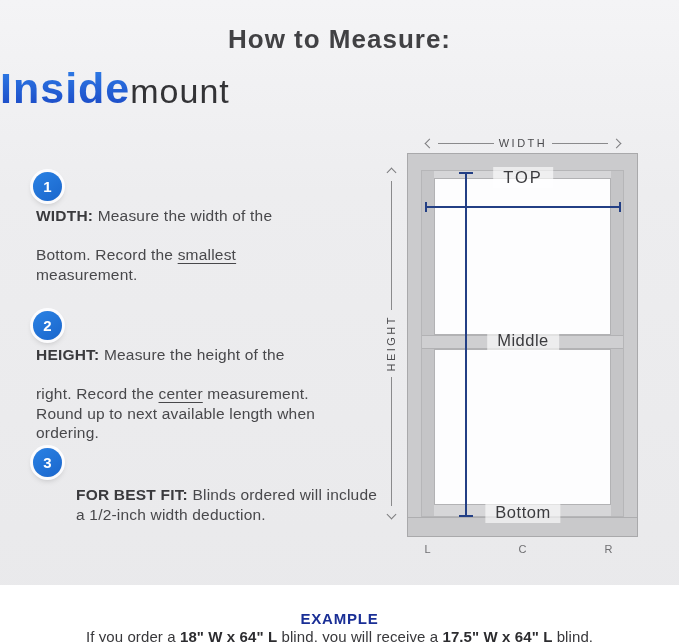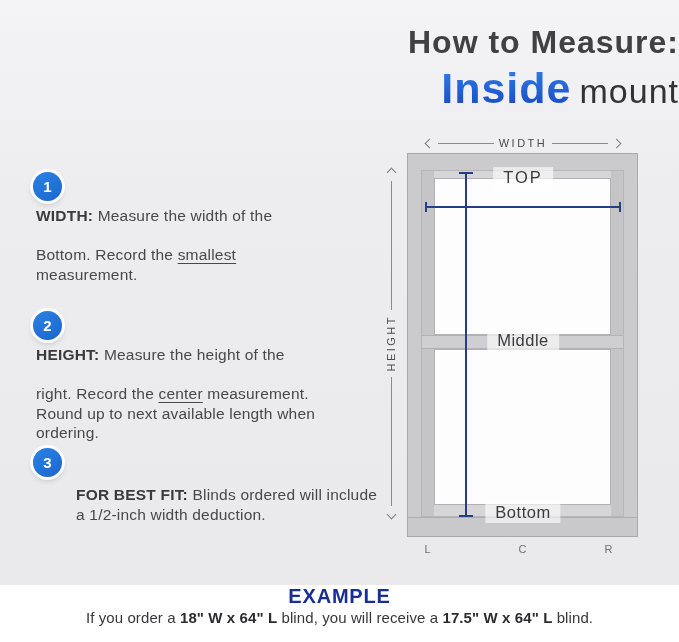--- a/index.html
+++ b/index.html
@@ -6,25 +6,25 @@
   html,body { width:679px; }
   body { font-family:"Liberation Sans", sans-serif; }
   #canvas {
     position:relative; width:679px; height:642px; overflow:hidden;
     background:linear-gradient(180deg,#f4f4f6 0%, #ededef 30%, #e9e9eb 100%);
   }
 
   
   .title-line1 {
     position:absolute; top:24px; left:0; width:100%;
-    text-align:right; font-size:32px; font-weight:600; color:#414144; letter-spacing:1px;
+    text-align:center; font-size:26px; font-weight:600; color:#414144; letter-spacing:1px;
   }
   .title-line2 {
     position:absolute; top:64px; left:0; width:100%;
-    display:flex; justify-content:flex-end; align-items:baseline; gap:8px;
+    display:flex; justify-content:flex-start; align-items:baseline; gap:0;
   }
   .title-accent {
     font-size:43px; font-weight:700; letter-spacing:1px; color:#1f55d2;
     background:linear-gradient(180deg,#3182ea 0%, #1b49c6 90%);
     -webkit-background-clip:text; background-clip:text; -webkit-text-fill-color:transparent;
   }
   .title-rest { font-size:34px; font-weight:500; color:#333336; letter-spacing:1px; }
 
   
   .step-circle {
@@ -119,21 +119,21 @@
   .lcr { position:absolute; top:543px; transform:translateX(-50%);
          font-size:11px; color:#6f6f72; letter-spacing:1px; }
   #marker-l { left:428px; } #marker-c { left:523px; } #marker-r { left:609px; }
 
   
   .example-section {
     position:absolute; left:0; top:585px; width:679px; height:57px;
     background:#ffffff; text-align:center;
   }
   .example-heading {
-    margin-top:0; font-size:20px; font-weight:700; color:#1a2f96; letter-spacing:.8px;
+    margin-top:25px; font-size:15px; font-weight:700; color:#1a2f96; letter-spacing:.8px;
   }
   .example-body { margin-top:1px; font-size:15px; color:#38383b; letter-spacing:.1px; }
   .example-body b { font-weight:700; color:#2c2c2f; }
 </style>
 </head>
 <body>
 
 <div id="canvas">
 
   <div class="title-line1">How to Measure:</div>

